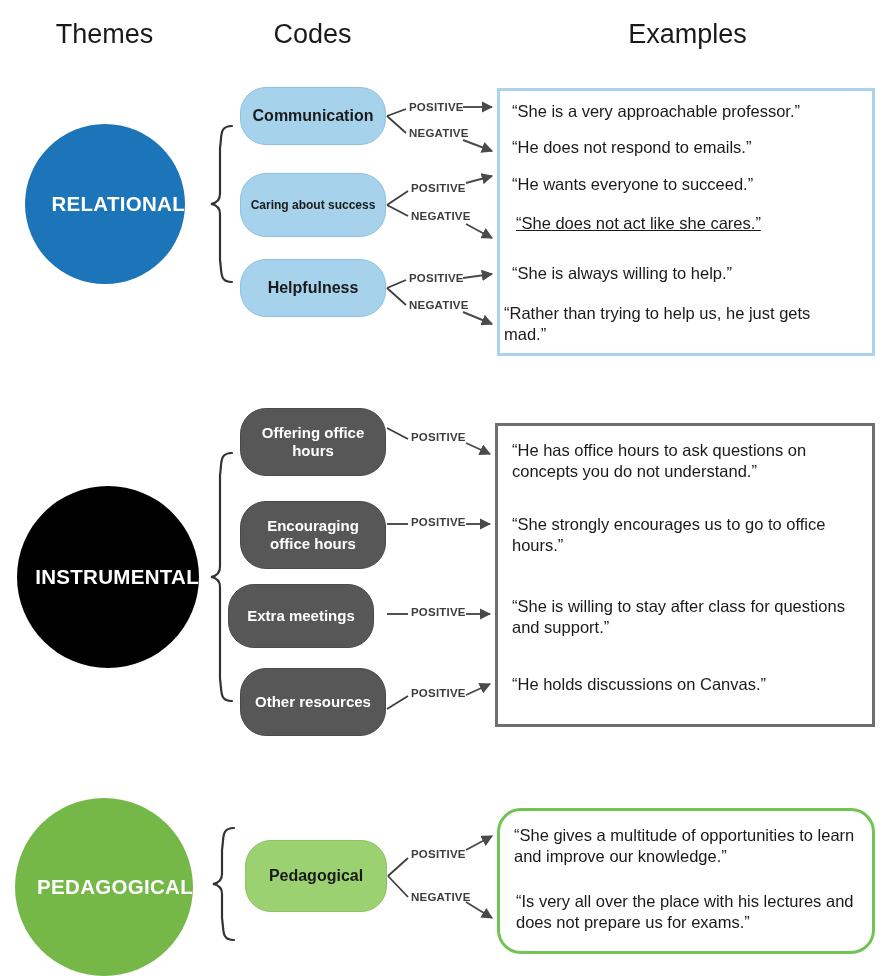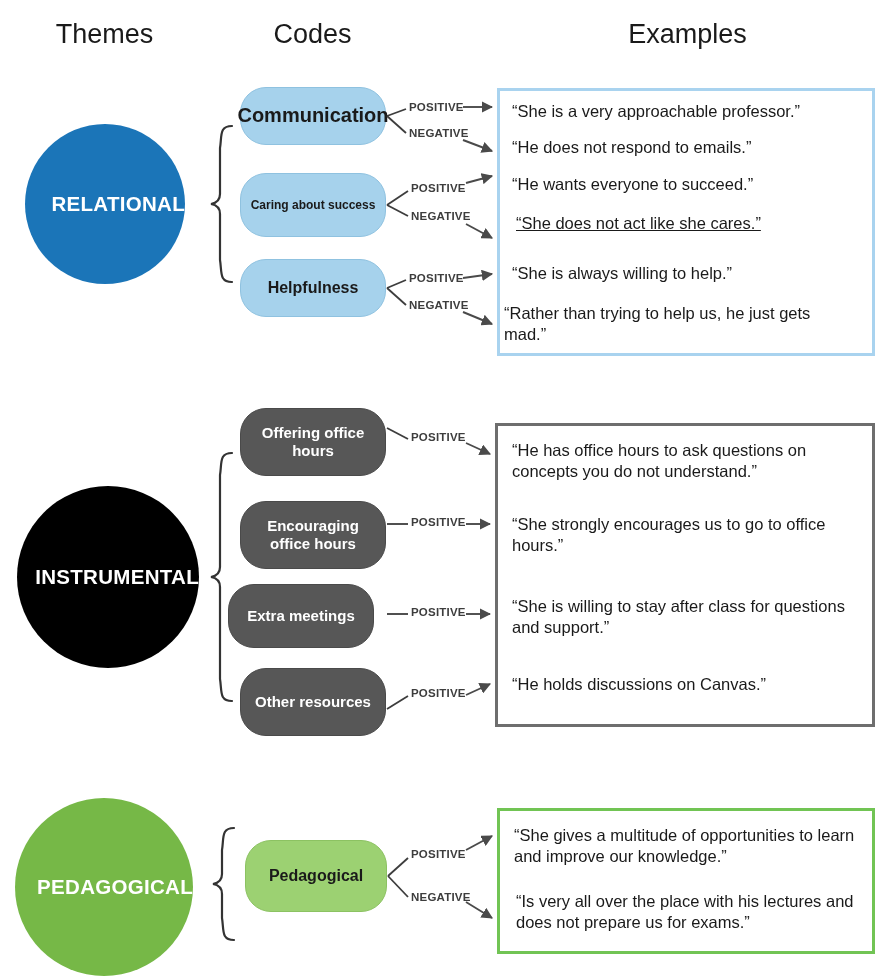--- a/index.html
+++ b/index.html
@@ -106,21 +106,21 @@
 <div id="canvas">
 
   <div class="col-header" style="left:22px; top:3px; width:165px;">Themes</div>
   <div class="col-header" style="left:230px; top:3px; width:165px;">Codes</div>
   <div class="col-header" style="left:600px; top:3px; width:175px;">Examples</div>
 
   <div class="theme-circle" style="left:25px; top:108px; width:160px; height:160px; background:#1b75b8; font-size:20.5px;">
     <span>RELATIONAL</span>
   </div>
 
-  <div class="code-pill light-blue" style="left:240px; top:71px; width:146px; height:58px; font-size:20px;">
+  <div class="code-pill light-blue" style="left:240px; top:71px; width:146px; height:58px; font-size:16px;">
     <span>Communication</span>
   </div>
   <div class="code-pill light-blue" style="left:240px; top:157px; width:146px; height:64px; font-size:12px;">
     <span>Caring about success</span>
   </div>
   <div class="code-pill light-blue" style="left:240px; top:243px; width:146px; height:58px; font-size:16px;">
     <span>Helpfulness</span>
   </div>
 
   <div class="valence" style="left:409px; top:85px;">POSITIVE</div>
@@ -172,21 +172,21 @@
     <span>PEDAGOGICAL</span>
   </div>
 
   <div class="code-pill light-green" style="left:245px; top:824px; width:142px; height:72px; font-size:16px;">
     <span>Pedagogical</span>
   </div>
 
   <div class="valence" style="left:411px; top:832px;">POSITIVE</div>
   <div class="valence" style="left:411px; top:875px;">NEGATIVE</div>
 
-  <div class="example-box green" style="left:497px; top:792px; width:378px; height:146px;">
+  <div class="example-box green" style="left:497px; top:792px; width:378px; height:146px;border-radius:24px;">
     <div class="quote" style="left:14px; top:14px; width:348px;">“She gives a multitude of opportunities to learn and improve our knowledge.”</div>
     <div class="quote" style="left:16px; top:80px; width:350px;">“Is very all over the place with his lectures and does not prepare us for exams.”</div>
   </div>
 
   <svg id="overlay" viewBox="0 0 884 976" xmlns="http://www.w3.org/2000/svg">
     <defs>
       <marker id="arrow" viewBox="0 0 10 10" refX="9" refY="5" markerWidth="6" markerHeight="6" orient="auto-start-reverse">
         <path d="M 0 0 L 10 5 L 0 10 z" fill="#4a4a4a"></path>
       </marker>
     </defs>

